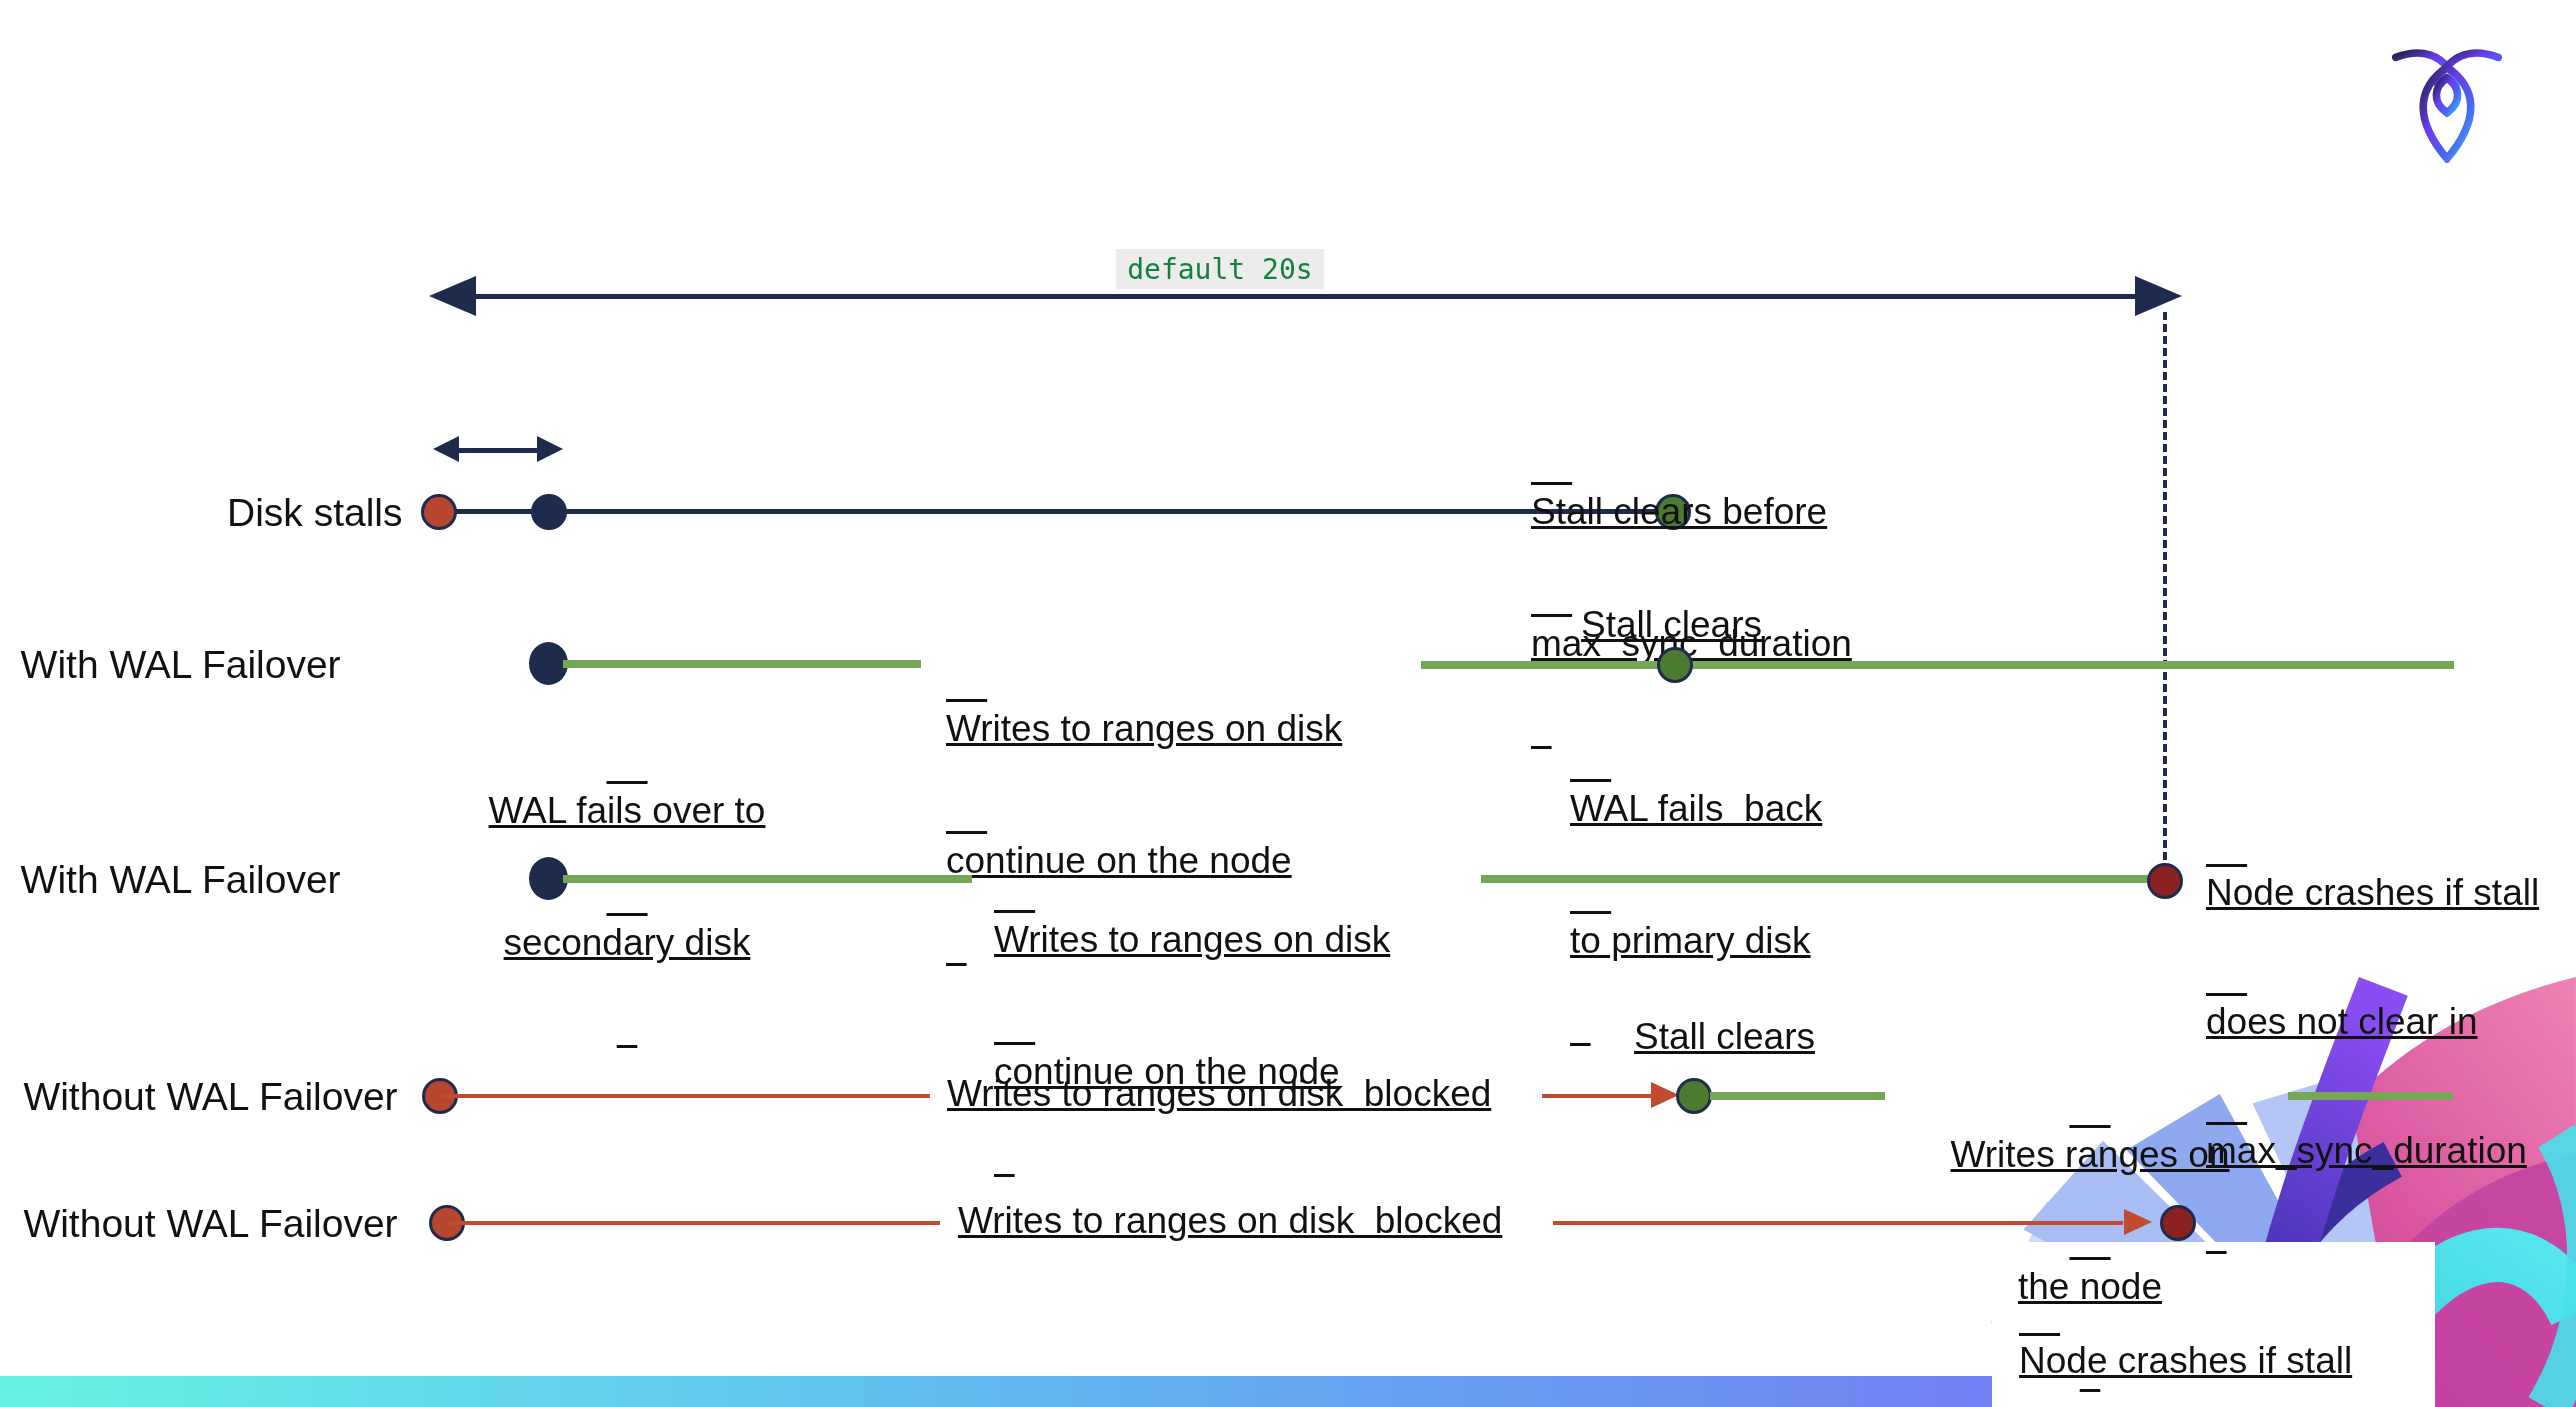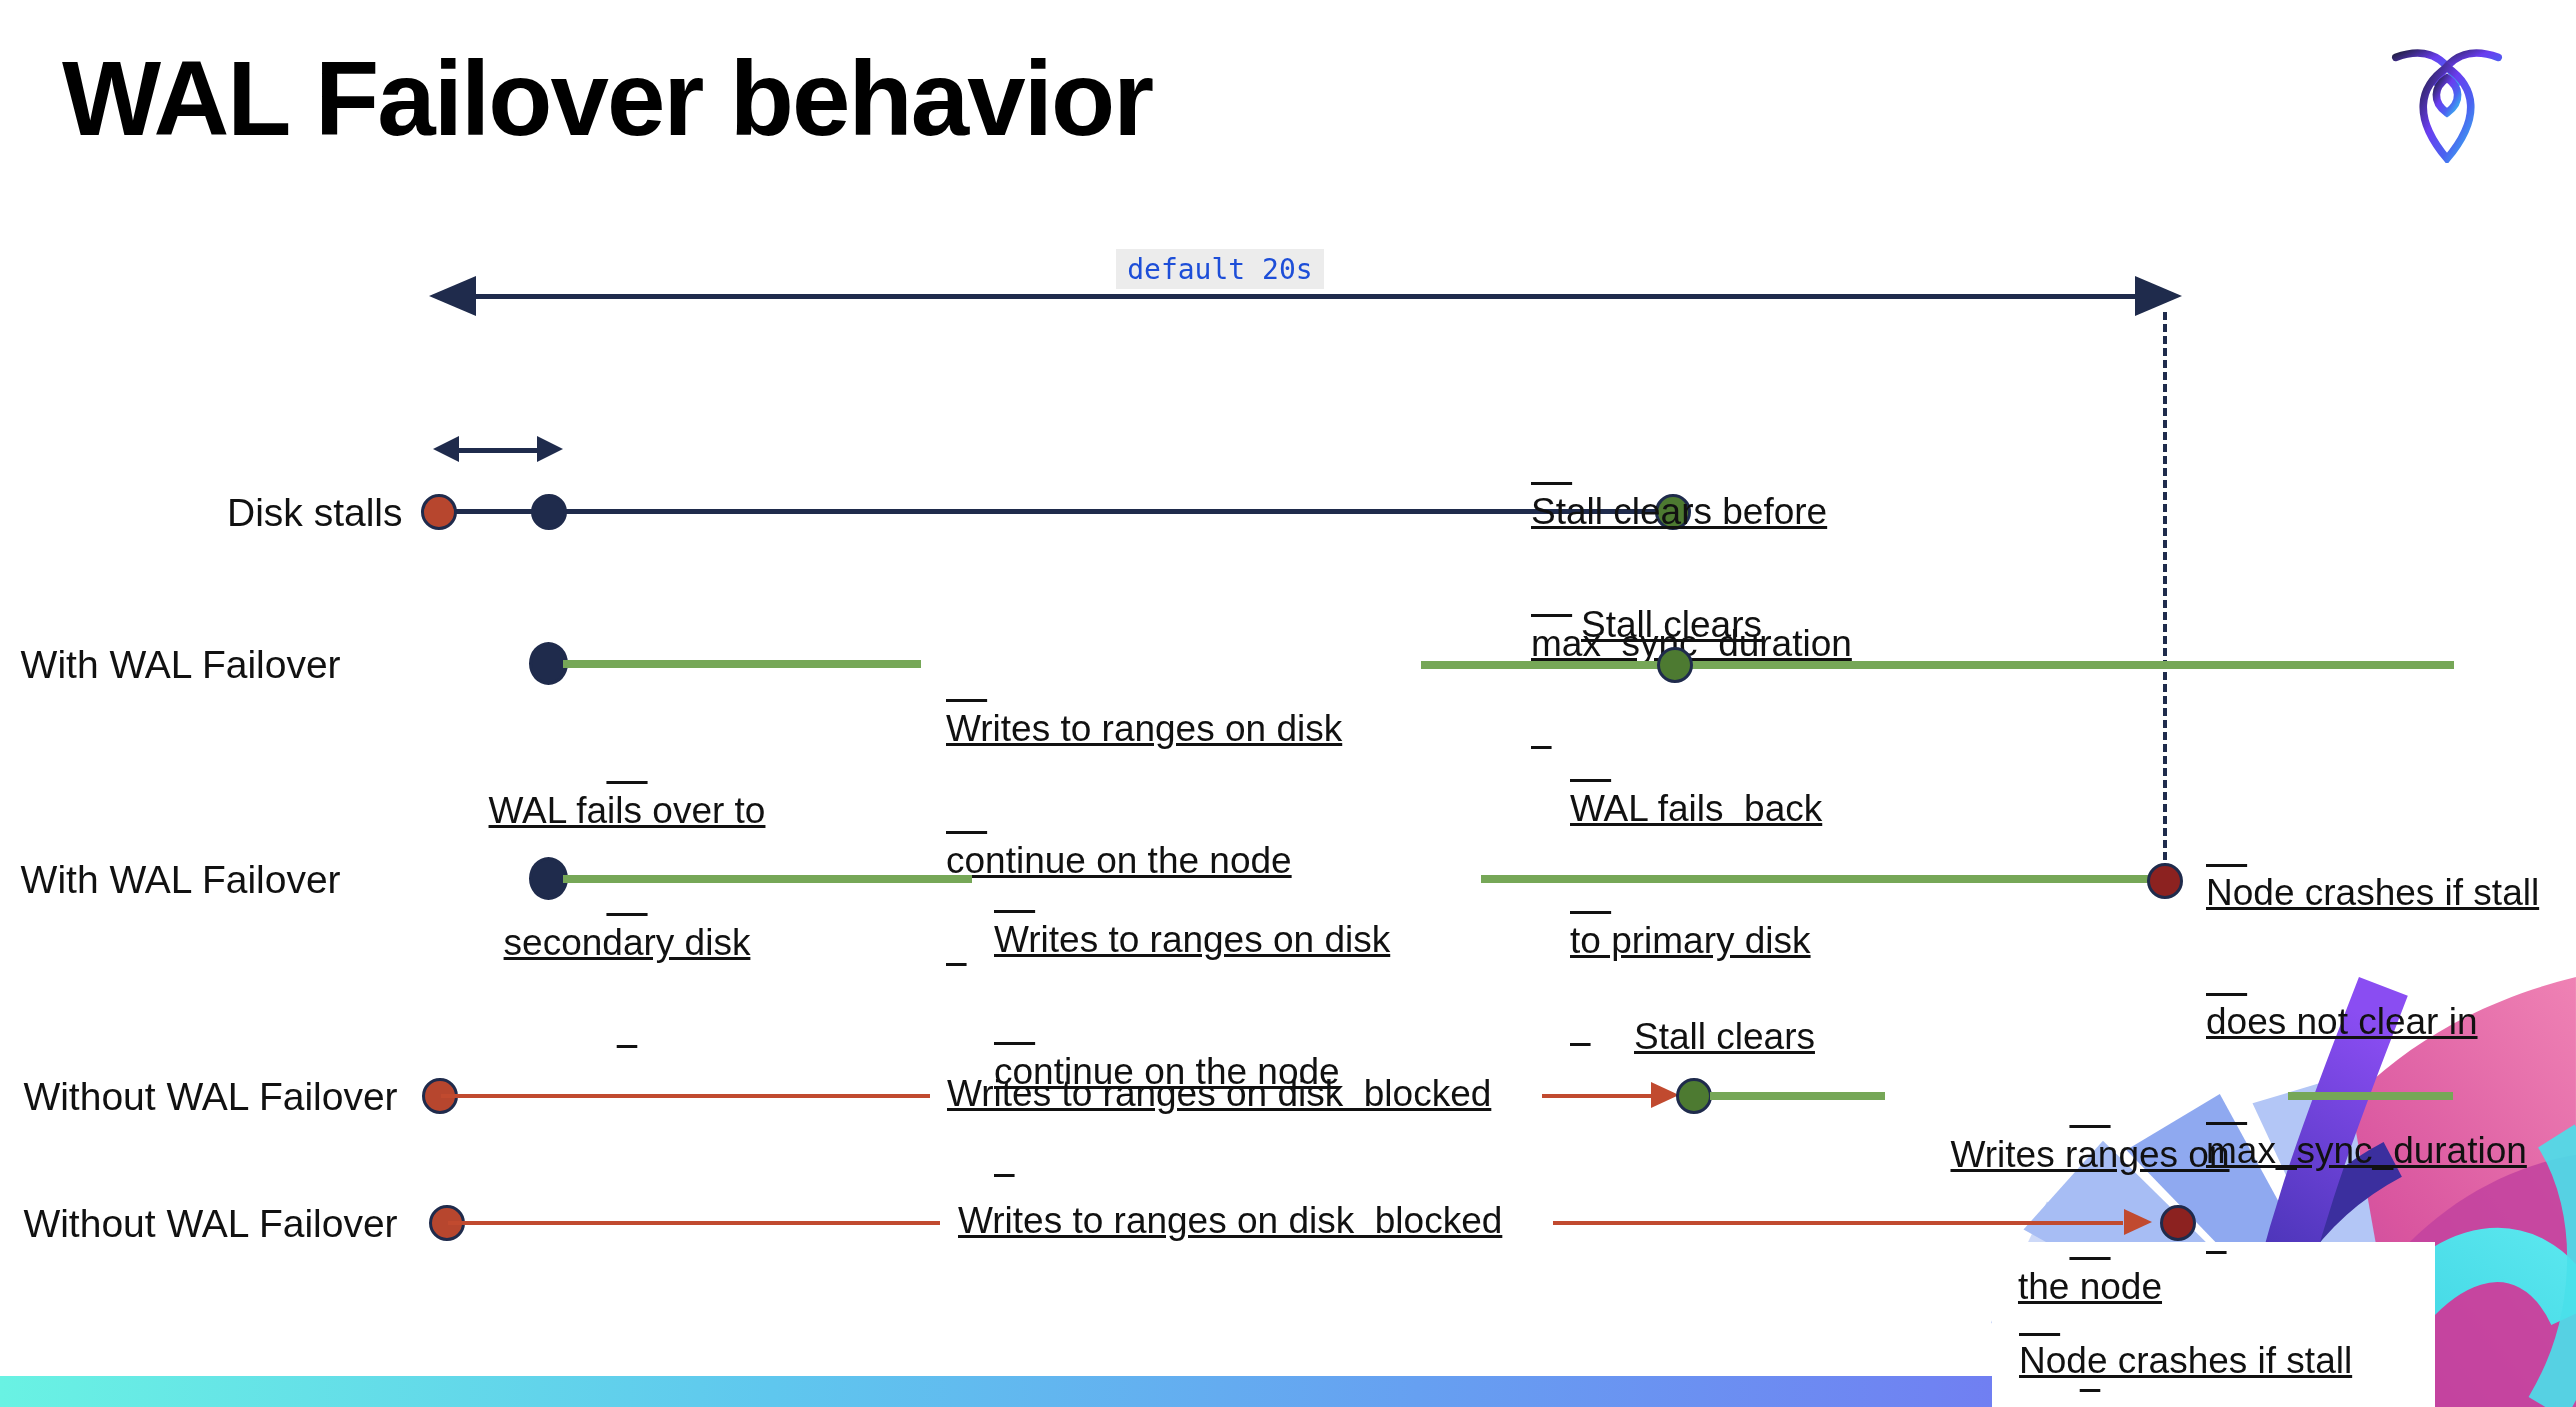--- a/index.html
+++ b/index.html
@@ -5,21 +5,21 @@
   html,body{margin:0;padding:0;background:#fff;}
   .slide{position:relative;width:2576px;height:1408px;overflow:hidden;background:#fff;
          font-family:"Liberation Sans","DejaVu Sans",sans-serif;color:#111;}
   .abs{position:absolute;}
   .z3{z-index:3;}
   .page-title{font-size:105px;font-weight:700;letter-spacing:-1.9px;color:#000;white-space:nowrap;}
   .row-label{font-size:39px;line-height:45px;white-space:nowrap;}
   .note{font-size:37px;line-height:44px;white-space:pre-wrap;text-decoration:underline;}
   .note div{white-space:pre-wrap;}
   .center{text-align:center;}
-  .code{font-family:"DejaVu Sans Mono","Liberation Mono",monospace;font-size:28px;color:#1d4ed8;}
+  .code{font-family:"DejaVu Sans Mono","Liberation Mono",monospace;font-size:28px;color:#15803d;}
   .code span{display:table;background:#ececec;padding:3.7px 11.2px;margin-bottom:3.7px;white-space:pre;}
   .hline{position:absolute;background:#1f2b4c;}
   .gline{position:absolute;background:#76a757;}
   .rline{position:absolute;background:#c14a2f;}
   .dot{position:absolute;border-radius:50%;box-sizing:border-box;border:3.7px solid #1f2b4c;}
   .dot.red{background:#b7462e;}
   .dot.green{background:#4d7a31;}
   .dot.darkred{background:#8c2220;}
   .dot.navy{background:#1f2b4c;border-color:#1f2b4c;}
   .tri{position:absolute;width:0;height:0;}
@@ -64,21 +64,20 @@
     <polygon points="500,560 295,185 195,245" fill="#8fa9f0"></polygon>
     <polygon points="500,560 430,165 330,195" fill="#b3c6f6"></polygon>
     <path d="M300,521 C330,390 385,305 480,255" fill="none" stroke="#3b2f9e" stroke-width="42"></path>
     <path d="M470,70 C420,200 370,320 330,521" fill="none" stroke="url(#purpg)" stroke-width="56"></path>
     <path d="M430,521 C510,330 630,320 676,420" fill="none" stroke="url(#cyang)" stroke-width="58"></path>
     <path d="M655,230 C705,310 700,430 645,521 " fill="none" stroke="#49e0ea" stroke-width="46" opacity="0.9"></path>
   </svg>
 
   <div class="whitebox"></div>
 
-  <div class="abs page-title z3" style="left:62px;top:39px;">WAL Failover behavior</div>
 
   <svg class="abs z3" style="left:2391px;top:41px;" width="112" height="122" viewBox="0 0 100 112" aria-hidden="true">
     <defs>
       <linearGradient id="lg" x1="0" y1="0" x2="1" y2="1">
         <stop offset="0" stop-color="#232046"></stop>
           <stop offset="0.4" stop-color="#6a3df0"></stop>
         <stop offset="0.7" stop-color="#4a63f0"></stop>
           <stop offset="1" stop-color="#38bdf0"></stop>
       </linearGradient>
     </defs>

